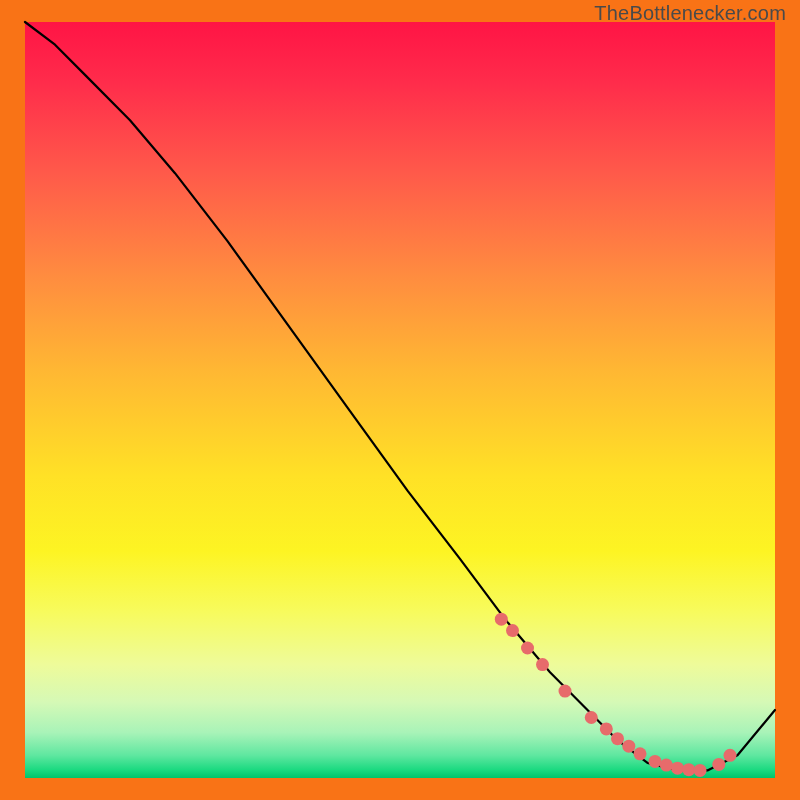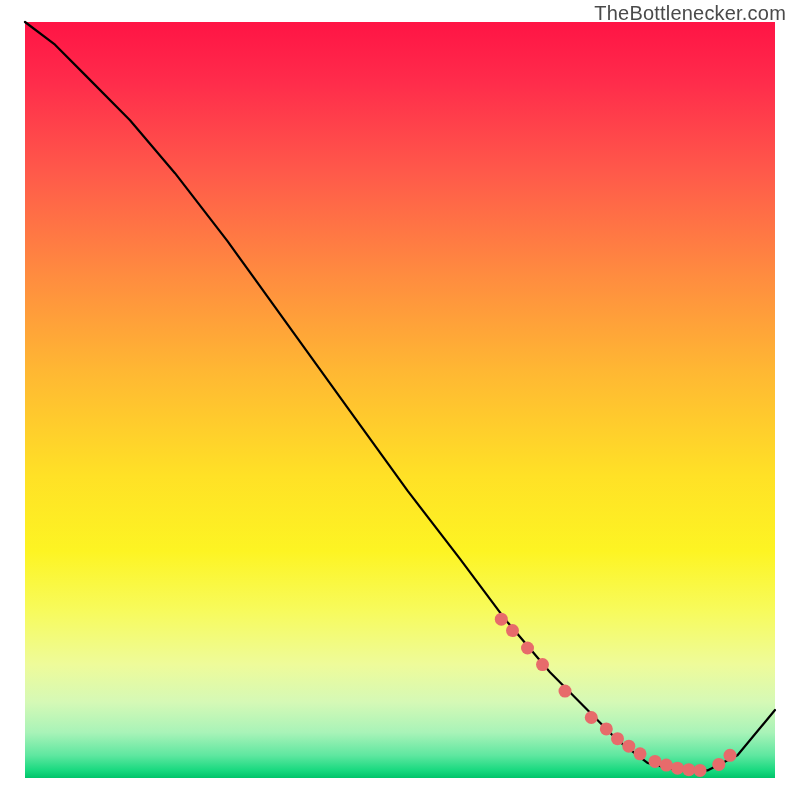--- a/index.html
+++ b/index.html
@@ -8,21 +8,21 @@
     width: 800px;
     height: 800px;
     background: #000000;
     overflow: hidden;
     font-family: Arial, Helvetica, sans-serif;
   }
   .stage {
     position: relative;
     width: 800px;
     height: 800px;
-    background: #ffffff;
+    background: #f97316;
   }
   .watermark {
     position: absolute;
     top: 2px;
     right: 14px;
     color: #4a4a4a;
     font-size: 20px;
     font-weight: 400;
     letter-spacing: 0.2px;
     z-index: 5;

